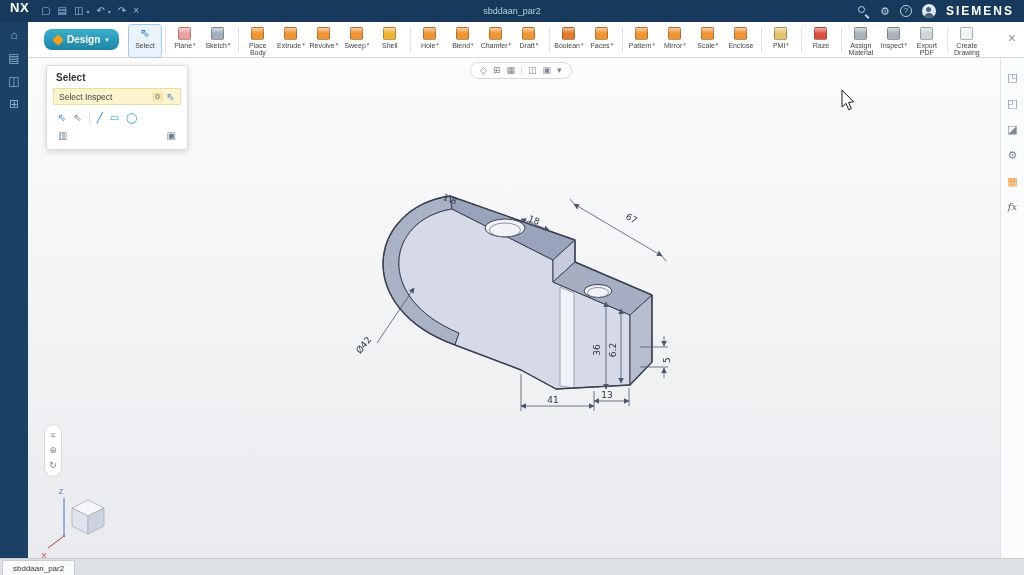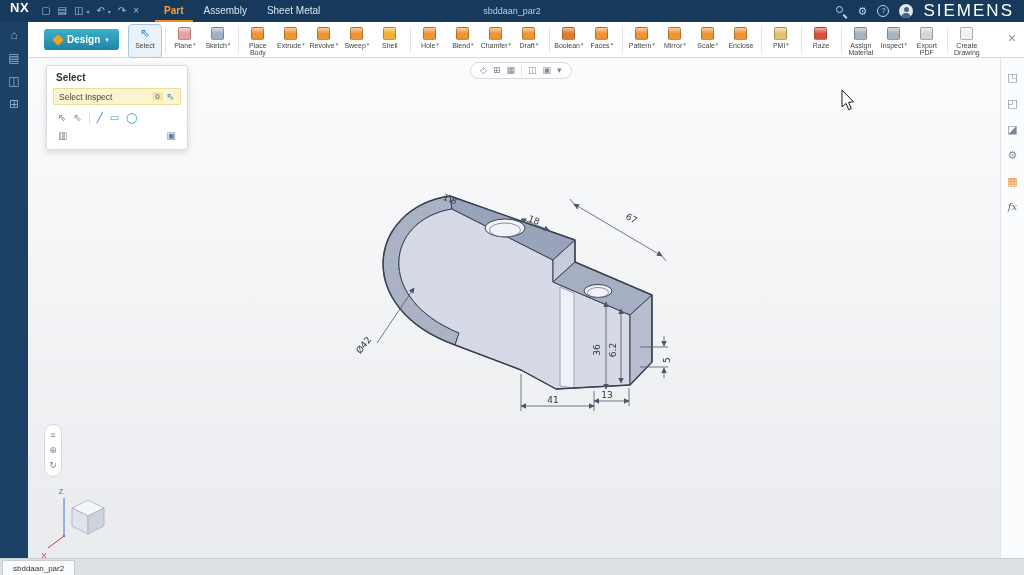--- a/index.html
+++ b/index.html
@@ -13,36 +13,36 @@
 .logo{font-weight:bold;font-size:13px;color:#fff;padding:0 12px 0 10px;letter-spacing:.5px}
 .quick{display:flex;align-items:center;gap:7px;font-size:10px;color:#9fc0da}
 .qicon{cursor:default;line-height:1}
 .qcaret{font-size:6px;margin-left:-4px;color:#86a9c6}
 .menutabs{display:flex;align-items:stretch;height:100%;margin-left:16px;gap:2px}
 .mtab{display:flex;align-items:center;padding:0 9px;font-size:10px;color:#d6e4f0;
   border-bottom:2px solid transparent}
 .mtab.active{color:#f6a133;border-bottom-color:#f08c1e;font-weight:bold}
 .wintitle{position:absolute;left:50%;transform:translateX(-50%);top:6px;font-size:9px;color:#b9cfe2}
 .tb-right{margin-left:auto;display:flex;align-items:center;gap:10px;padding-right:10px}
-.brand{color:#fff;font-weight:normal;font-size:17px;letter-spacing:2px}
+.brand{color:#fff;font-weight:bold;font-size:12px;letter-spacing:2px}
 .tbicon{color:#bcd3e8;font-size:11px;line-height:1;display:inline-flex;align-items:center;justify-content:center}
 .lens{position:relative;width:13px;height:13px}
 .lens i{position:absolute;left:1px;top:1px;width:7px;height:7px;border:1.4px solid #bcd3e8;border-radius:50%}
 .lens::after{content:"";position:absolute;left:9px;top:9px;width:5px;height:1.5px;background:#bcd3e8;
   transform:rotate(45deg);transform-origin:0 0}
 .helpq{width:12px;height:12px;border:1px solid #bcd3e8;border-radius:50%;font-size:8px}
 .avatar{position:relative;width:14px;height:14px;background:#dfe8f2;border-radius:50%;overflow:hidden}
 .avatar i{position:absolute;background:#44617e}
 .av-head{left:4.5px;top:2.5px;width:5px;height:5px;border-radius:50%}
 .av-body{left:2px;top:8.5px;width:10px;height:6px;border-radius:5px 5px 0 0}
 
 
 .ribbon{position:absolute;left:28px;top:22px;right:0;height:36px;background:#fff;
   border-bottom:1px solid #d5d8db;display:flex;align-items:center;padding-left:16px;z-index:20}
-.design-pill{display:flex;align-items:center;gap:5px;height:21px;padding:0 10px;border-radius:3px;
+.design-pill{display:flex;align-items:center;gap:5px;height:21px;padding:0 10px;border-radius:8px;
   background:linear-gradient(#3ab0cd,#1e85a4);color:#fff;font-size:10px;font-weight:bold;flex:0 0 auto}
 .dp-icon{width:8px;height:8px;background:#f5a01e;transform:rotate(45deg);border-radius:1px}
 .dp-caret{font-size:7px;color:#e6f4f8}
 .tools{display:flex;align-items:flex-start;margin-left:10px;padding-top:2px}
 .tool{width:32px;height:32px;display:flex;flex-direction:column;align-items:center;padding-top:2px;
   border-radius:3px;margin-right:1px}
 .tool.active{background:#eaf2fa;outline:1px solid #a7c8e4}
 .ticon.cube{width:13px;height:13px;border:1px solid rgba(60,40,10,.35);border-radius:2px;
   background-image:linear-gradient(rgba(255,255,255,.55),rgba(255,255,255,0) 50%)}
 .ticon.sel-cursor{color:#2b7fd4;font-size:12px;line-height:13px;height:13px}
@@ -112,25 +112,20 @@
     <div class="quick" id="quickIcons">
         <span class="qicon">▢</span>
         <span class="qicon">▤</span>
         <span class="qicon">◫</span>
         <span class="qcaret">▾</span>
         <span class="qicon">↶</span>
         <span class="qcaret">▾</span>
         <span class="qicon">↷</span>
         <span class="qicon">×</span>
       </div>
-    <nav class="menutabs" id="menuTabs">
-        <div class="mtab active">Part</div>
-        <div class="mtab">Assembly</div>
-        <div class="mtab">Sheet Metal</div>
-      </nav>
     <div class="wintitle">sbddaan_par2</div>
     <div class="tb-right">
       <span class="tbicon lens">
           <i></i>
         </span>
       <span class="tbicon">⚙</span>
       <span class="tbicon helpq">?</span>
       <span class="avatar">
           <i class="av-head"></i>
           <i class="av-body"></i>

